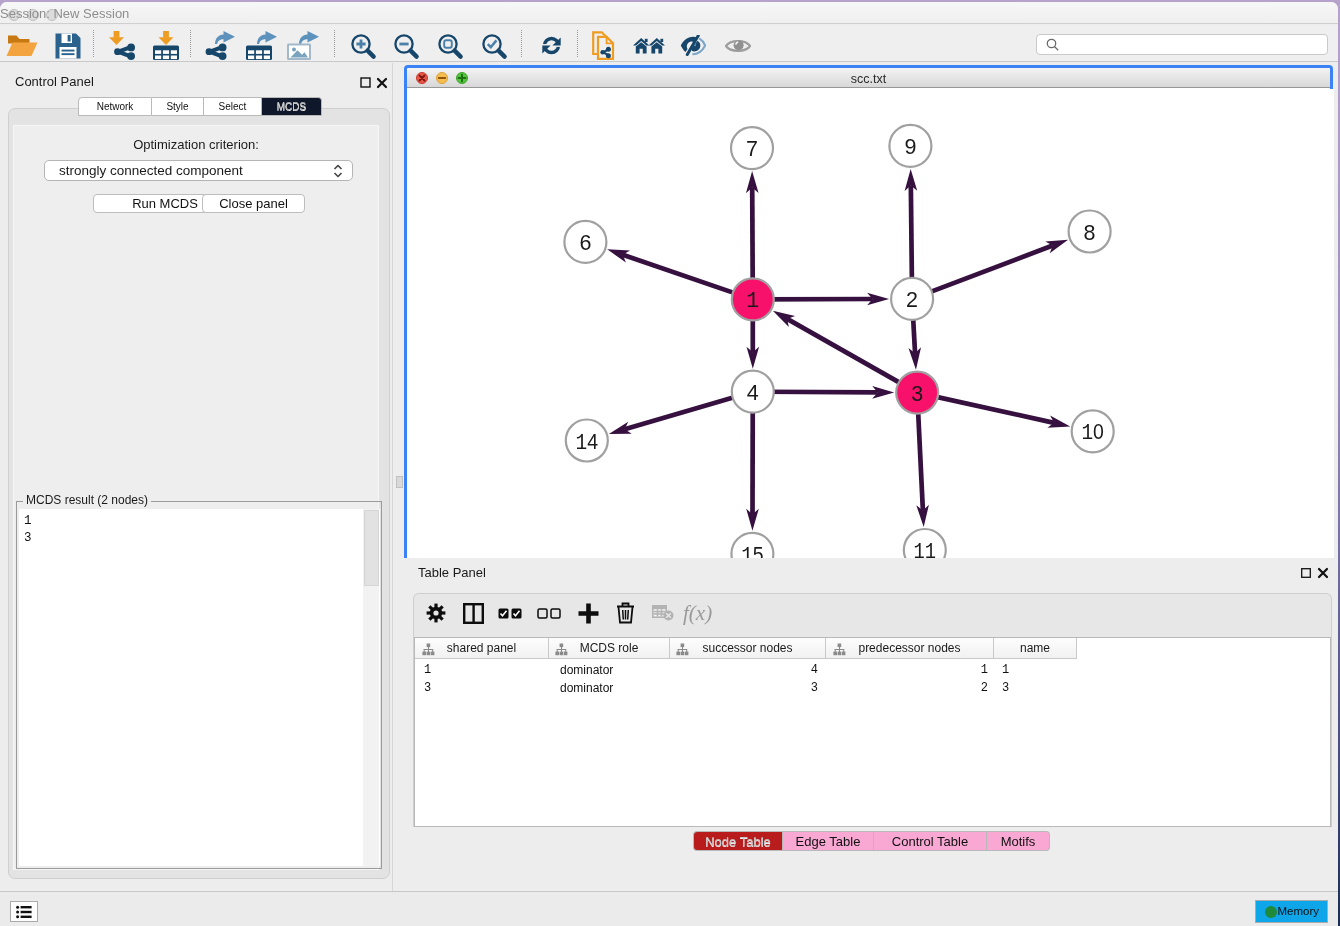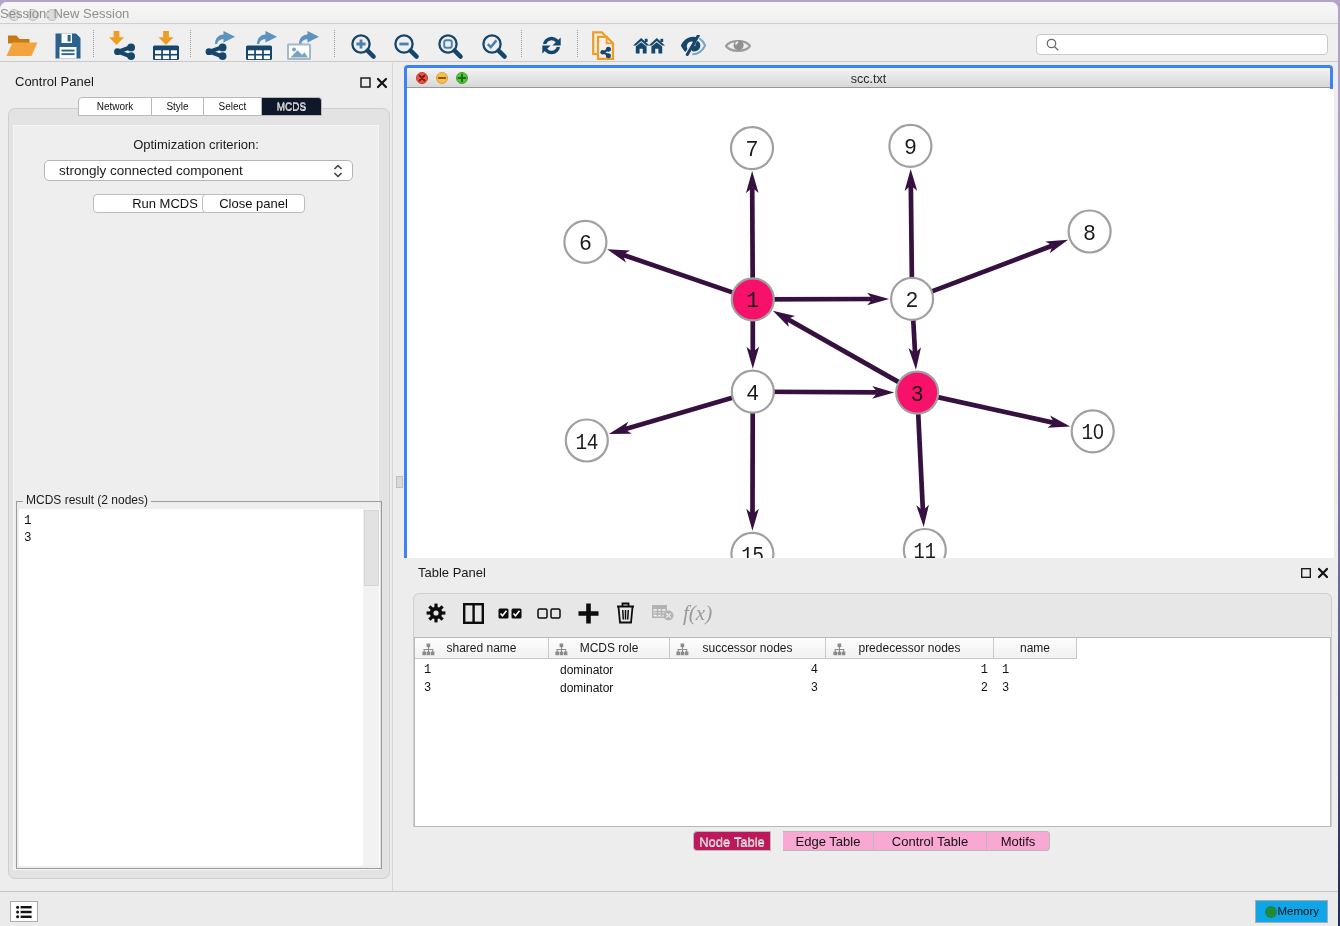--- a/index.html
+++ b/index.html
@@ -398,21 +398,21 @@
             </g>
             <circle cx="16.5" cy="10.5" r="5" fill="#8a8a8a"></circle>
             <path d="M14.2 8.2 L18.8 12.8 M18.8 8.2 L14.2 12.8" stroke="#e7e7e7" stroke-width="1.4"></path>
           </g>
         </svg>
         <svg style="position:absolute;left:277px;top:43px" width="42" height="24" viewBox="0 0 42 24">
           <text x="2" y="19" font-family="Liberation Serif, serif" font-style="italic" font-size="21" fill="#9a9a9a">f(x)</text>
         </svg>
       </div>
     <div id="ttable">
-      <div class="th" style="left:0;width:134px;">shared name</div>
+      <div class="th" style="left:0;width:134px;">shared panel</div>
       <div class="th" style="left:134px;width:121px;">MCDS role</div>
       <div class="th" style="left:255px;width:156px;">successor nodes</div>
       <div class="th" style="left:411px;width:168px;">predecessor nodes</div>
       <div class="th" style="left:579px;width:83px;">name</div>
       <div class="td tdm" style="left:9px;top:23px;">1</div>
       <div class="td" style="left:145px;top:23px;">dominator</div>
       <div class="td tdm" style="left:255px;top:23px;width:148px;text-align:right;">4</div>
       <div class="td tdm" style="left:411px;top:23px;width:162px;text-align:right;">1</div>
       <div class="td tdm" style="left:587px;top:23px;">1</div>
       <div class="td tdm" style="left:9px;top:41px;">3</div>
@@ -458,21 +458,21 @@
             <rect x="4.6" y="0.5" width="3.6" height="3.6"></rect>
             <rect x="0.4" y="8.6" width="3.6" height="3.6"></rect>
             <rect x="4.6" y="8.6" width="3.6" height="3.6"></rect>
             <rect x="8.8" y="8.6" width="3.6" height="3.6"></rect>
             <path d="M6 3 h1 v3 h-1 z"></path>
             <path d="M1.7 6 h9.4 v1 h-9.4 z"></path>
             <path d="M1.7 6 h1 v3 h-1 z M6 6 h1 v3 h-1 z M10.2 6 h1 v3 h-1 z"></path>
           </g>
         </svg>
       </div>
-    <div class="btab" style="left:289px;width:78px;background:#be185d;color:#c6c6c6;text-shadow:0 1px 0 #f0f0f0;border-radius:4px 0 0 4px;border-left:1px solid #b9b9b9;">Node Table</div>
+    <div class="btab" style="left:289px;width:90px;background:#b91c1c;color:#c6c6c6;text-shadow:0 1px 0 #f0f0f0;border-radius:4px 0 0 4px;border-left:1px solid #b9b9b9;">Node Table</div>
     <div class="btab" style="left:379px;width:91px;">Edge Table</div>
     <div class="btab" style="left:470px;width:113px;">Control Table</div>
     <div class="btab" style="left:583px;width:63px;border-radius:0 4px 4px 0;">Motifs</div>
   </div>
 
   <div id="statusbar">
     <div style="position:absolute;left:10px;top:9px;width:28px;height:21px;background:#fdfdfd;border:1px solid #ababab;">
       <svg width="16" height="14" style="position:absolute;left:5px;top:3px" viewBox="0 0 16 14">
         <circle cx="1.6" cy="2.2" r="1.5" fill="#111"></circle>
           <circle cx="1.6" cy="7" r="1.5" fill="#111"></circle>

